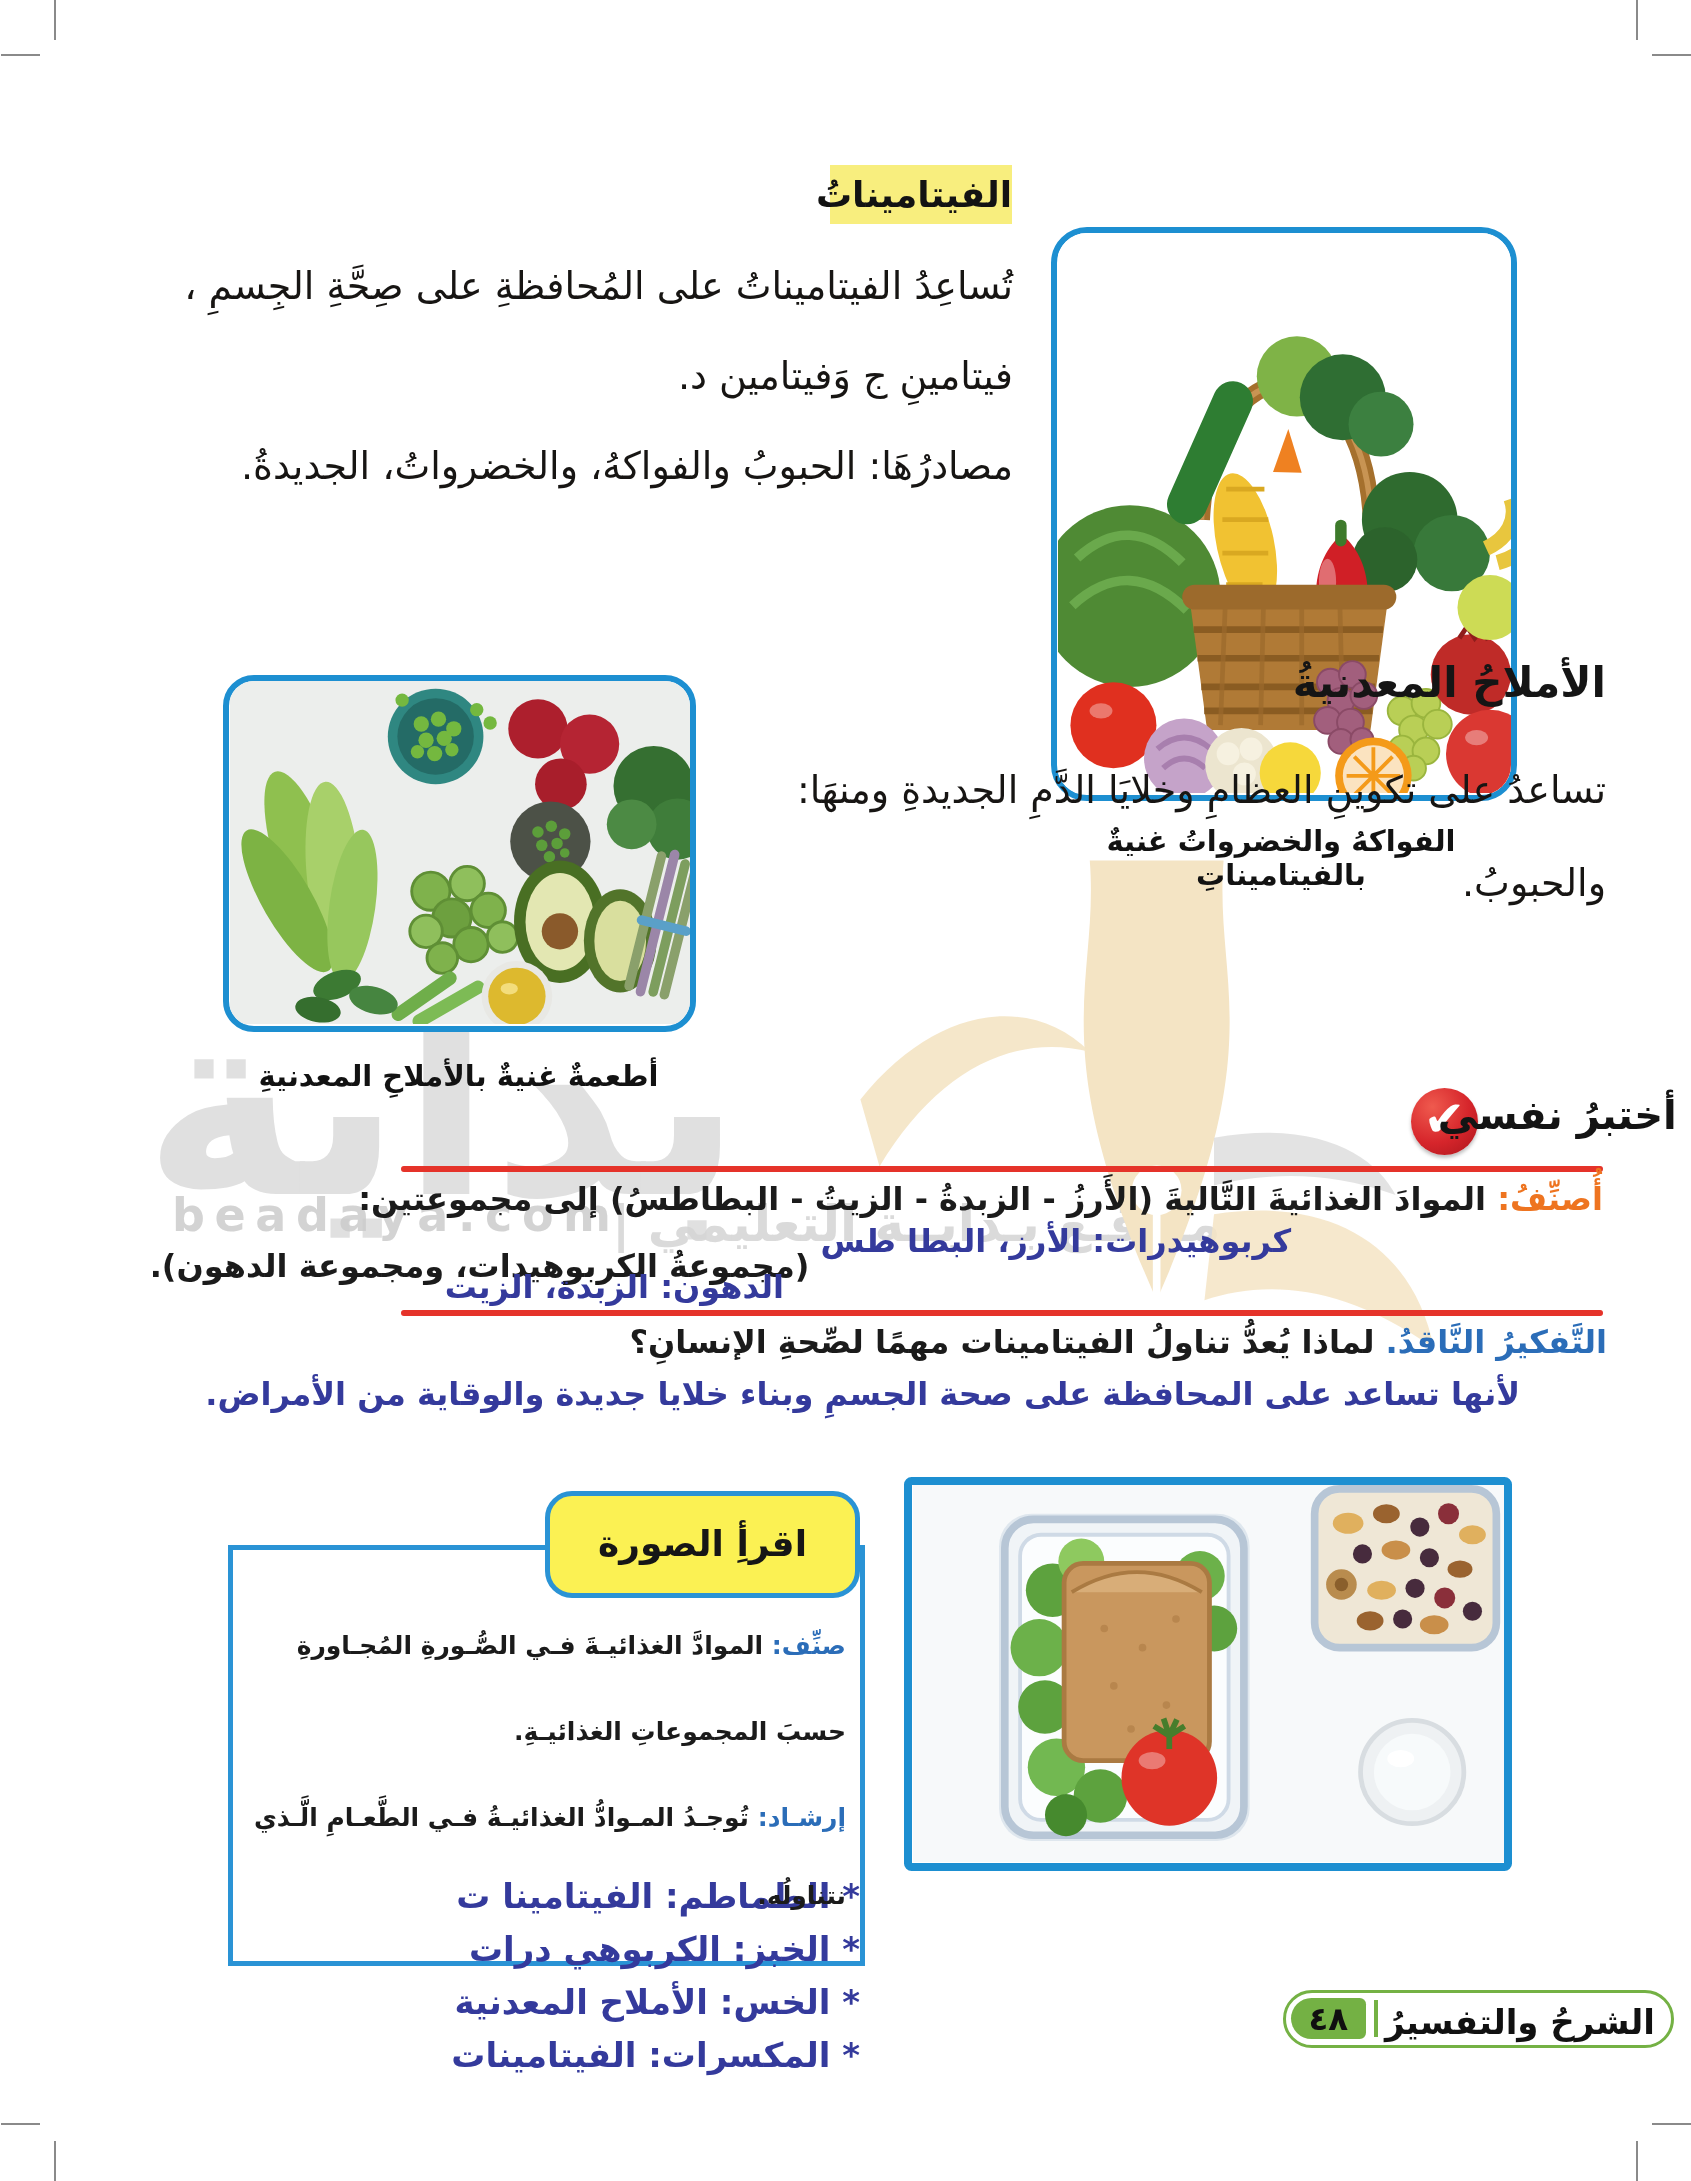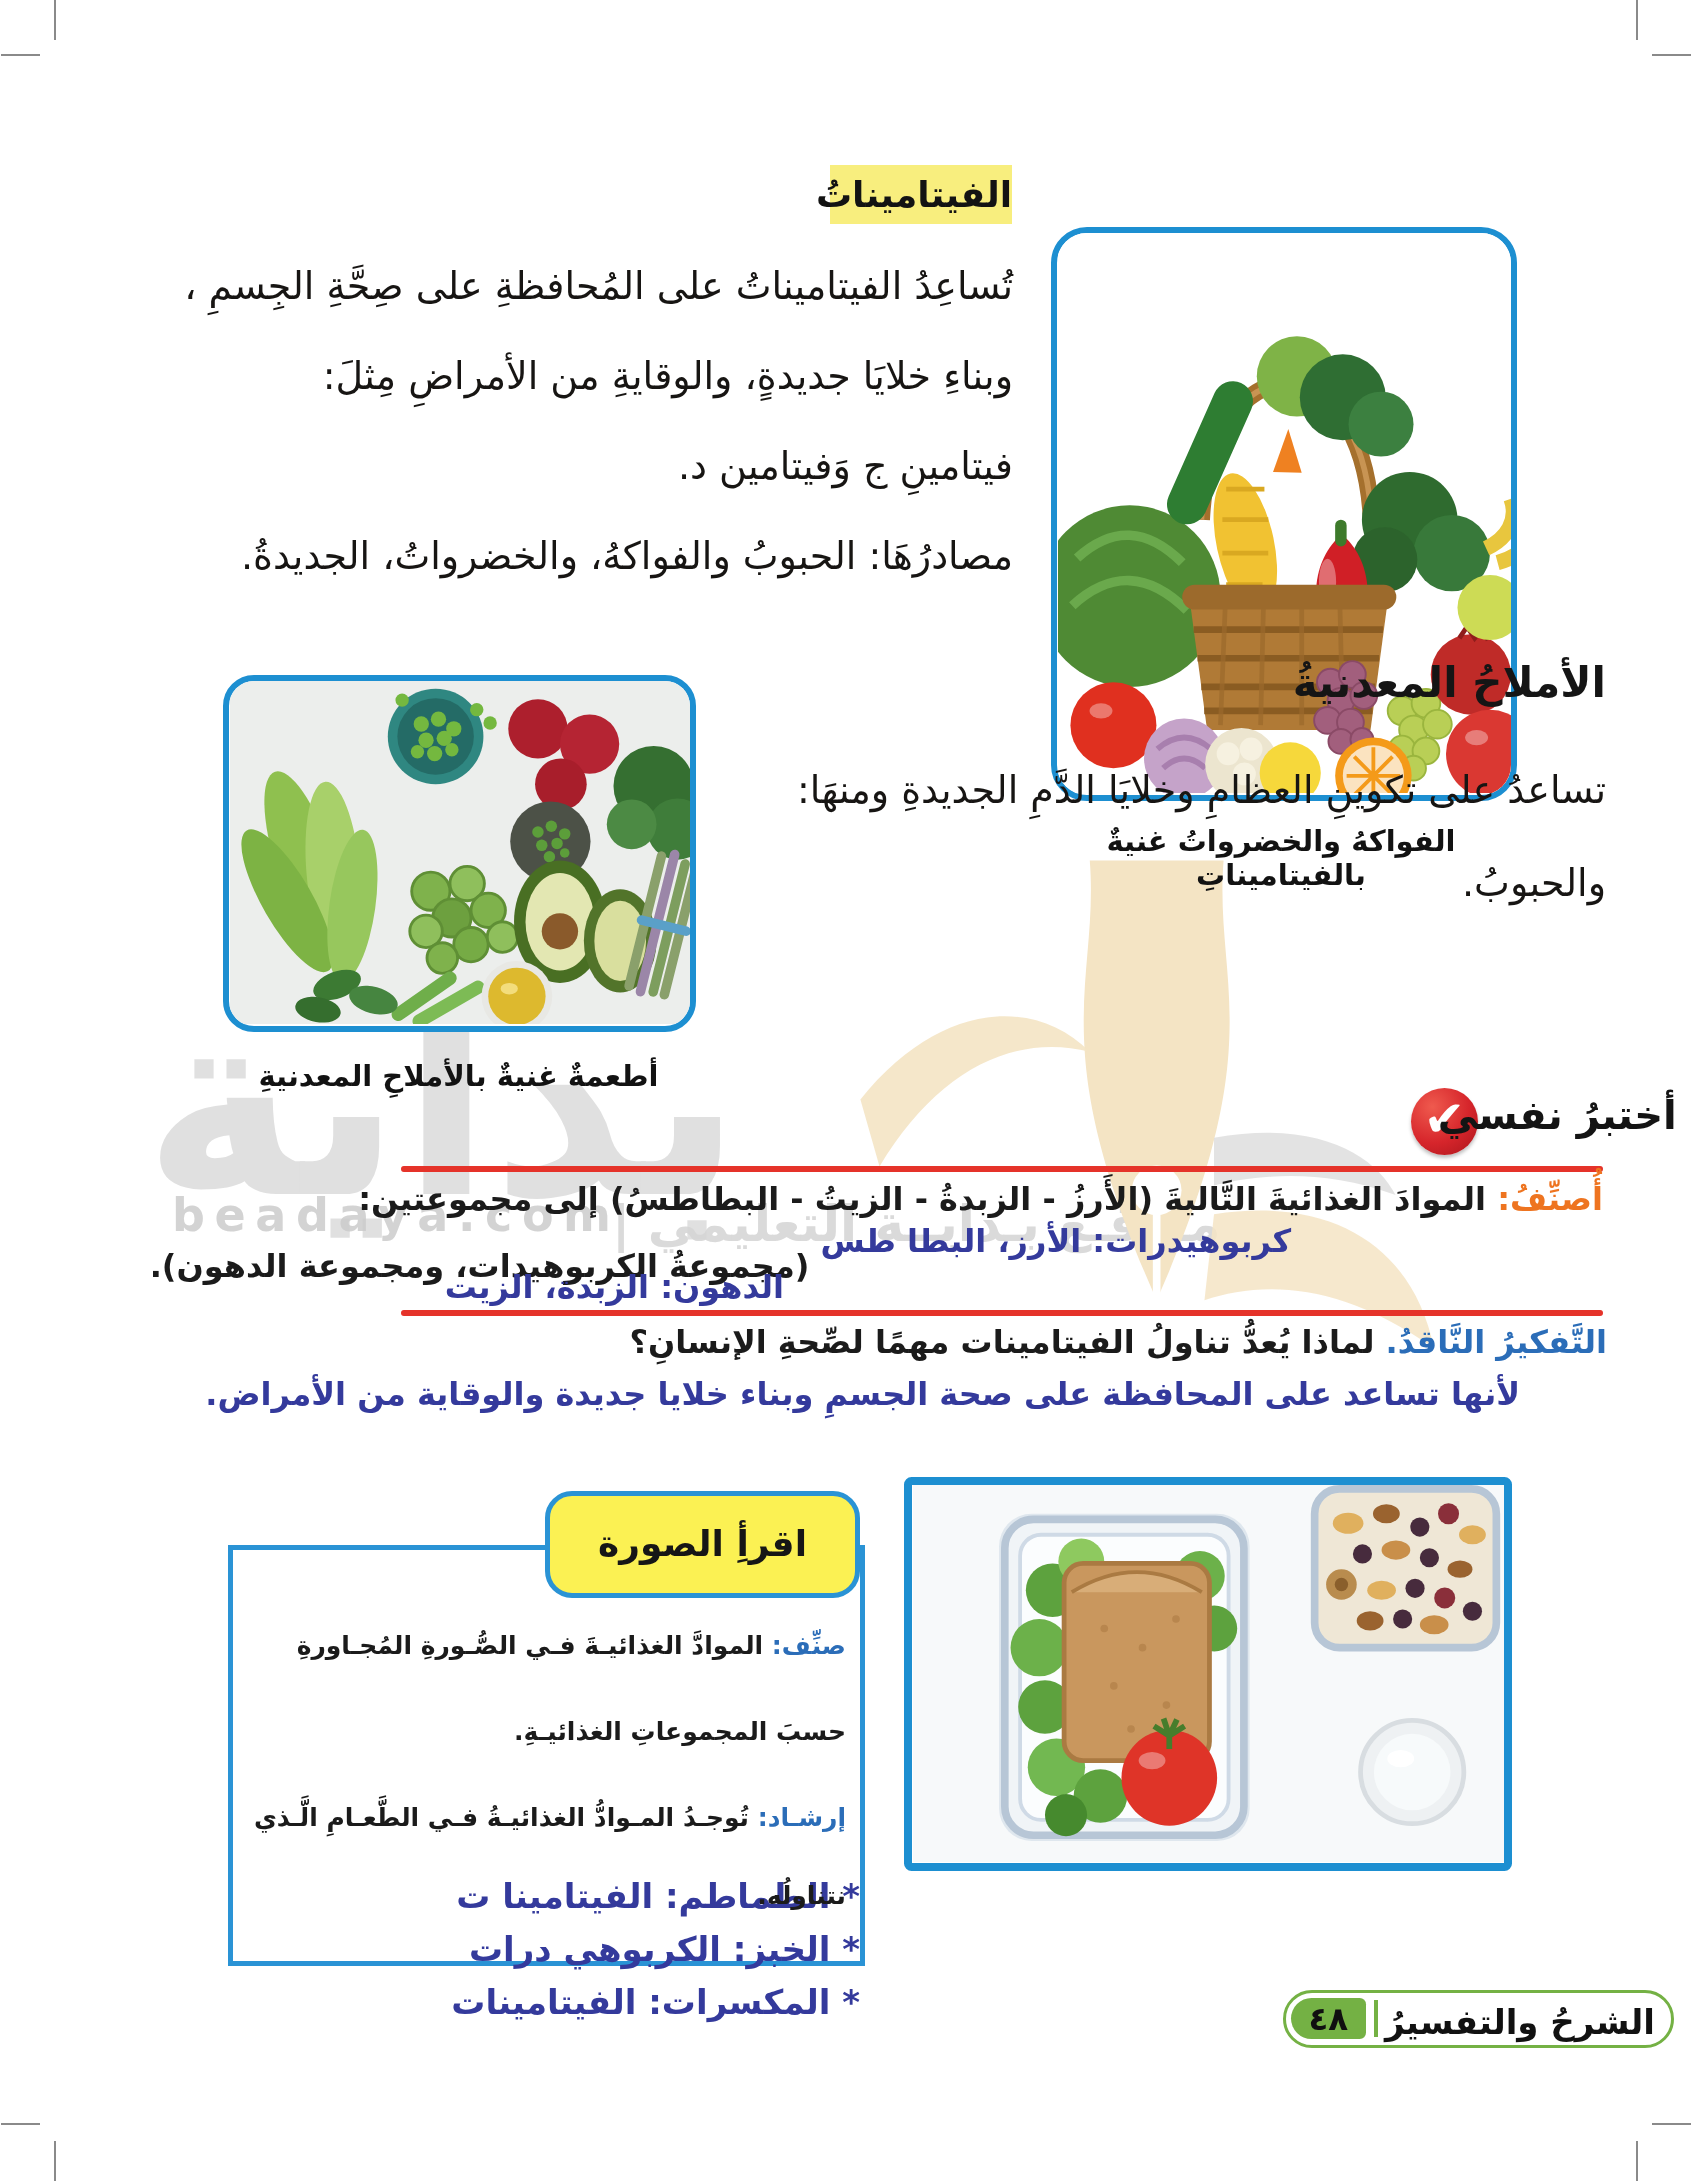--- a/index.html
+++ b/index.html
@@ -76,21 +76,20 @@
 <div class="abs z5 cropmark" style="left:1636px;top:2141px;width:1.9px;height:40px;"></div>
 <div class="abs z5 cropmark" style="left:1652px;top:2123px;width:40px;height:1.9px;"></div>
 <div class="abs z5 cropmark" style="left:54px;top:2141px;width:1.9px;height:40px;"></div>
 <div class="abs z5 cropmark" style="left:0;top:2123px;width:40px;height:1.9px;"></div>
 
 <div class="abs z2" style="left:830px;top:165px;width:182px;height:59px;background:#f8ee7e;
      font-size:36px;font-weight:700;color:#131313;text-align:center;line-height:59px;">الفيتاميناتُ</div>
 
 <div class="abs z2 rtl body-text" style="top:241px;right:679px;width:889px;line-height:90px;">
   <div class="nowrap">تُساعِدُ الفيتاميناتُ على المُحافظةِ على صِحَّةِ الجِسمِ ،</div>
-  <div class="nowrap">وبناءِ خلايَا جديدةٍ، والوقايةِ من الأمراضِ مِثلَ:</div>
   <div class="nowrap">فيتامينِ ج وَفيتامين د.</div>
   <div class="nowrap">مصادرُهَا: الحبوبُ والفواكهُ، والخضرواتُ، الجديدةُ.</div>
 </div>
 
 <div class="abs z2 photo frame-round" style="left:1051px;top:227px;width:466px;height:574px;">
   <svg width="453" height="560" viewBox="0 0 474 586" preserveAspectRatio="none">
     <rect x="0" y="0" width="474" height="586" fill="#ffffff"></rect>
 
     <path d="M150,300 C160,110 318,110 328,300" stroke="#a5702d" stroke-width="18" fill="none"></path>
     <path d="M150,300 C160,110 318,110 328,300" stroke="#c89453" stroke-width="6" fill="none"></path>
@@ -349,20 +348,21 @@
 
     <circle cx="522" cy="300" r="54" fill="#eef1f3" stroke="#d8dde1" stroke-width="5"></circle>
     <circle cx="522" cy="300" r="40" fill="#f7fafb"></circle>
     <ellipse cx="510" cy="286" rx="14" ry="9" fill="#ffffff"></ellipse>
   </svg>
 </div>
 
 <div class="abs z2 rtl pic-ans hand" style="top:1870px;right:832px;width:593px;">
   <div class="nowrap">* الطماطم: الفيتامينا ت</div>
   <div class="nowrap">* الخبز: الكربوهي درات</div>
+  <div class="nowrap">* الخس: الأملاح المعدنية</div>
   <div class="nowrap">* المكسرات: الفيتامينات</div>
 </div>
 
 <div class="abs z2 footer-bar" style="left:1283px;top:1990px;width:391px;height:58px;">
   <div class="abs footer-num" style="left:4.8px;top:4.8px;width:75px;height:41px;line-height:42px;">٤٨</div>
   <div class="abs" style="left:88px;top:6.7px;width:3.8px;height:37px;background:#74b144;"></div>
   <div class="abs rtl footer-label nowrap" style="left:101px;top:8.6px;width:268px;">الشرحُ والتفسيرُ</div>
 </div>
 
 

